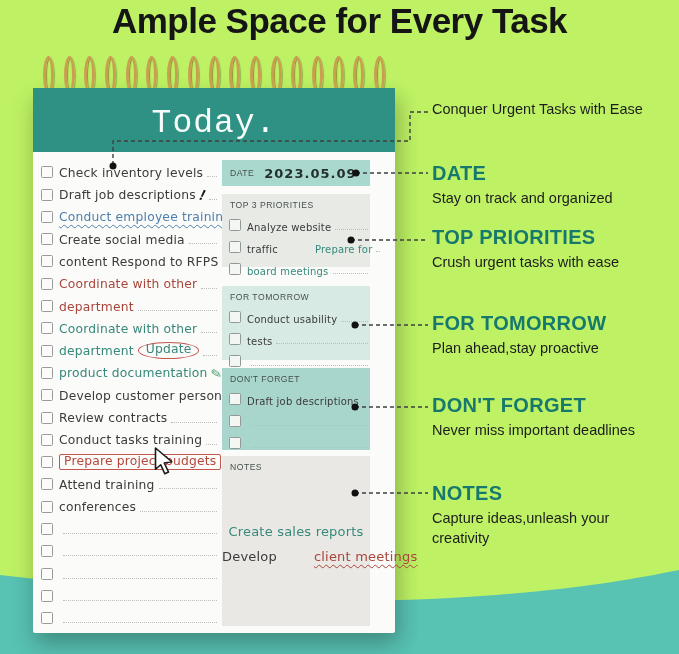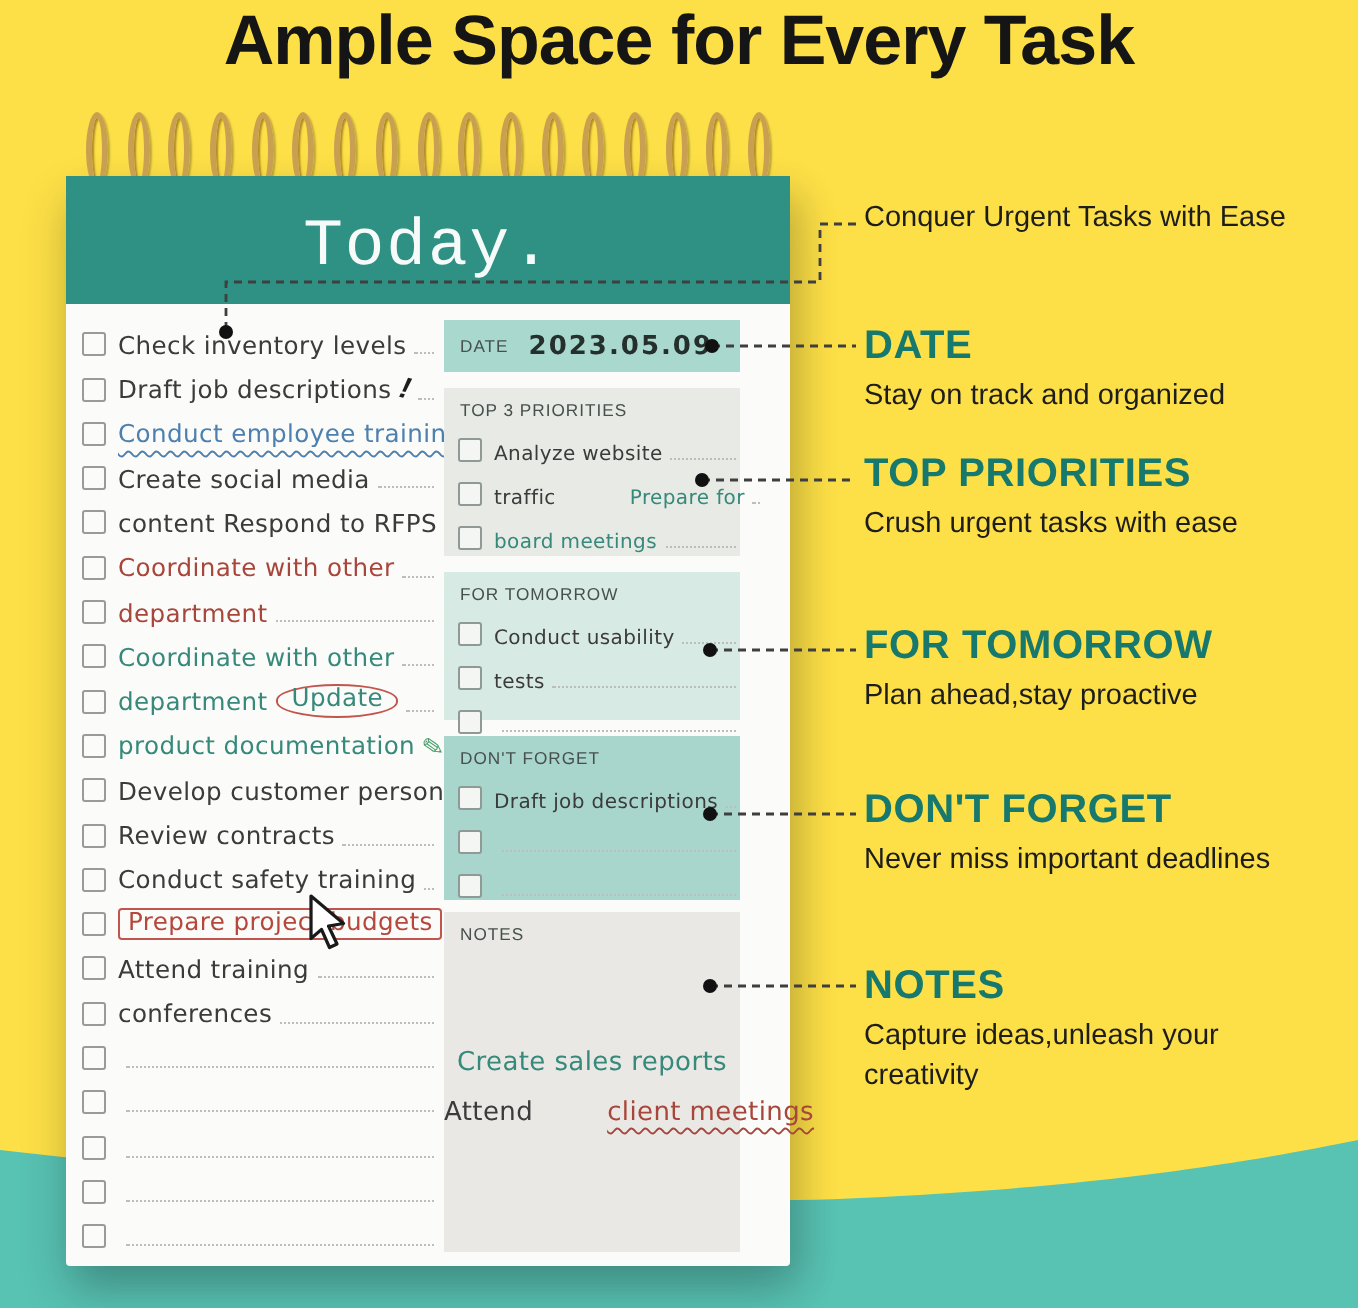--- a/index.html
+++ b/index.html
@@ -1,17 +1,17 @@
 <!DOCTYPE html>
 <html><head>
 <meta charset="utf-8">
 <style>
   html,body{margin:0;padding:0;}
   body{font-family:"Liberation Sans",sans-serif;background:#ffffff;}
-  #stage{position:relative;width:679px;height:654px;background:#fde047;overflow:hidden;}
+  #stage{position:relative;width:679px;height:654px;background:#bef264;overflow:hidden;}
 
   
   .page-title{position:absolute;top:1px;left:0;right:0;text-align:center;
     font-size:35px;font-weight:700;letter-spacing:-0.5px;color:#151515;}
 
   
   .wave{position:absolute;left:0;bottom:0;width:679px;height:100px;}
 
   
   .pad{position:absolute;left:33px;top:88px;width:362px;height:545px;
@@ -39,21 +39,21 @@
   .pen{color:#49a06b;font-size:13px;margin:0 0 1px 3px;display:inline-block;transform:rotate(-10deg);}
   .gap2{margin-left:5px;padding-left:32px;}
   .leader{flex:1 1 auto;border-bottom:1.4px dotted #bdbdbd;margin:0 2px 4px 4px;min-width:4px;}
 
   
   .rbox{position:absolute;left:189px;width:148px;box-sizing:border-box;}
   .rbox .box-label{font-size:8.6px;color:#47504d;letter-spacing:.5px;padding:6px 0 2px 8px;}
   .date-bar{top:72px;height:26px;background:#a9d8cf;display:flex;align-items:center;padding:0 8px;}
   .date-bar .box-label{padding:0 10px 0 0;}
   .date-value{font-family:"DejaVu Sans",sans-serif;font-size:13px;font-weight:700;color:#25302d;letter-spacing:1px;}
-  .top3-box{top:106px;height:84px;background:#e7eae5;}
+  .top3-box{top:106px;height:73px;background:#e7eae5;}
   .tomorrow-box{top:198px;height:74px;background:#d8eae4;}
   .dontforget-box{top:280px;height:82px;background:#a9d6cc;}
   .notes-box{top:368px;height:170px;background:#e9e8e4;}
   .rbox .row{height:22px;padding-left:7px;}
   .rbox .hand{font-size:10px;}
   .rbox .cb{border-color:#8f9a96;background:#f4f6f4;}
   .note-line{text-align:center;margin:0 0 7px 0;}
   .note-line .hand{font-size:13px;}
   .notes-lines{margin-top:48px;}
 
@@ -159,21 +159,21 @@
           <span class="hand ink-black">Develop customer personas</span>
           <span class="leader"></span>
         </div>
         <div class="row">
           <span class="cb"></span>
           <span class="hand ink-black">Review contracts</span>
           <span class="leader"></span>
         </div>
         <div class="row">
           <span class="cb"></span>
-          <span class="hand ink-black">Conduct safety training</span>
+          <span class="hand ink-black">Conduct tasks training</span>
           <span class="leader"></span>
         </div>
         <div class="row">
           <span class="cb"></span>
           <span class="hand ink-red boxed">Prepare project budgets</span>
           <span class="leader"></span>
         </div>
         <div class="row">
           <span class="cb"></span>
           <span class="hand ink-black">Attend training</span>
@@ -269,21 +269,21 @@
             <span class="cb"></span>
             <span class="leader"></span>
           </div>
         </div>
     </div>
 
     <div class="rbox notes-box">
       <div class="box-label">NOTES</div>
       <div class="notes-lines" id="notes-lines">
           <div class="note-line"><span class="hand ink-teal">Create sales reports</span></div>
-          <div class="note-line"><span class="hand ink-black">Attend</span><span class="hand gap2 ink-red u-wavy">client meetings</span></div>
+          <div class="note-line"><span class="hand ink-black">Develop</span><span class="hand gap2 ink-red u-wavy">client meetings</span></div>
         </div>
     </div>
   </div>
 
   <div class="callout" style="top:96px">
     <div class="callout-desc">Conquer Urgent Tasks with Ease</div>
   </div>
   <div class="callout" style="top:162px">
     <div class="callout-title">DATE</div>
     <div class="callout-desc">Stay on track and organized</div>

